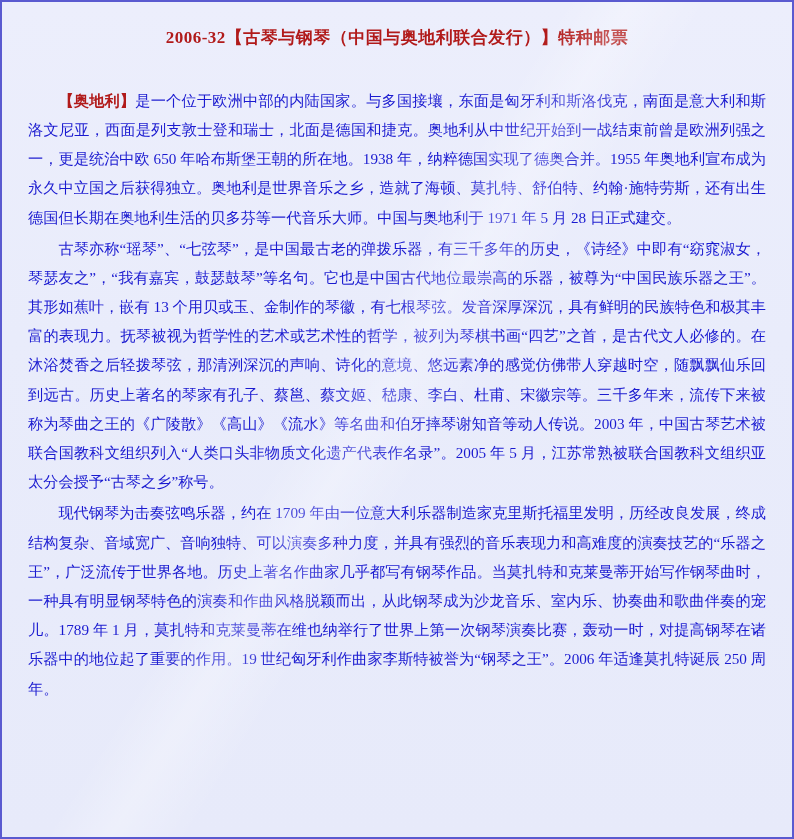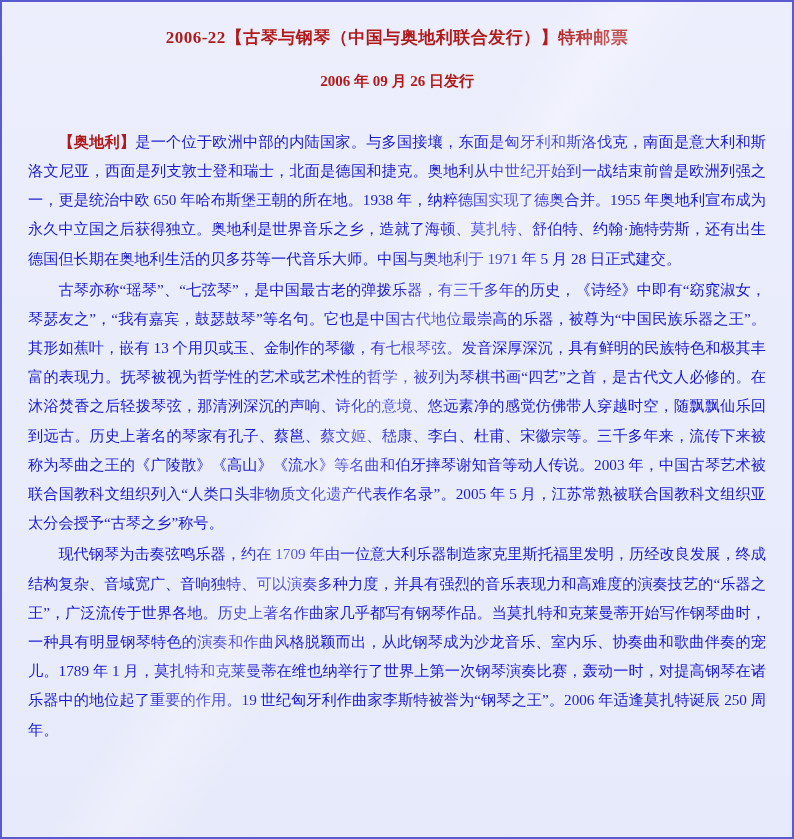--- a/index.html
+++ b/index.html
@@ -73,24 +73,23 @@
   .hl {
     color: #b11a1a;
     font-weight: bold;
   }
 </style>
 </head>
 <body>
 
 <div class="page">
 
-  <h1 class="title-main">2006-22【古琴与钢琴（中国与奥地利联合发行）】特种邮票</h1>
+  <h1 class="title-main">2006-32【古琴与钢琴（中国与奥地利联合发行）】特种邮票</h1>
 
 
-  <h3 class="title-date">2006 年 09 月 26 日发行</h3>
 
   <div class="body-text">
 
     <p class="para first">
       <span class="hl">【奥地利】</span><span>是一个位于欧洲中部的内陆国家。与多国接壤，东面是匈牙利和斯洛伐克，南面是意大利和斯洛文尼亚，西面是列支敦士登和瑞士，北面是德国和捷克。奥地利从中世纪开始到一战结束前曾是欧洲列强之一，更是统治中欧 650 年哈布斯堡王朝的所在地。1938 年，纳粹德国实现了德奥合并。1955 年奥地利宣布成为永久中立国之后获得独立。奥地利是世界音乐之乡，造就了海顿、莫扎特、舒伯特、约翰·施特劳斯，还有出生德国但长期在奥地利生活的贝多芬等一代音乐大师。中国与奥地利于 1971 年 5 月 28 日正式建交。</span>
     </p>
 
     <p class="para">
       <span>古琴亦称“瑶琴”、“七弦琴”，是中国最古老的弹拨乐器，有三千多年的历史，《诗经》中即有“窈窕淑女，琴瑟友之”，“我有嘉宾，鼓瑟鼓琴”等名句。它也是中国古代地位最崇高的乐器，被尊为“中国民族乐器之王”。其形如蕉叶，嵌有 13 个用贝或玉、金制作的琴徽，有七根琴弦。发音深厚深沉，具有鲜明的民族特色和极其丰富的表现力。抚琴被视为哲学性的艺术或艺术性的哲学，被列为琴棋书画“四艺”之首，是古代文人必修的。在沐浴焚香之后轻拨琴弦，那清洌深沉的声响、诗化的意境、悠远素净的感觉仿佛带人穿越时空，随飘飘仙乐回到远古。历史上著名的琴家有孔子、蔡邕、蔡文姬、嵇康、李白、杜甫、宋徽宗等。三千多年来，流传下来被称为琴曲之王的《广陵散》《高山》《流水》等名曲和伯牙摔琴谢知音等动人传说。2003 年，中国古琴艺术被联合国教科文组织列入“人类口头非物质文化遗产代表作名录”。2005 年 5 月，江苏常熟被联合国教科文组织亚太分会授予“古琴之乡”称号。</span>
     </p>

